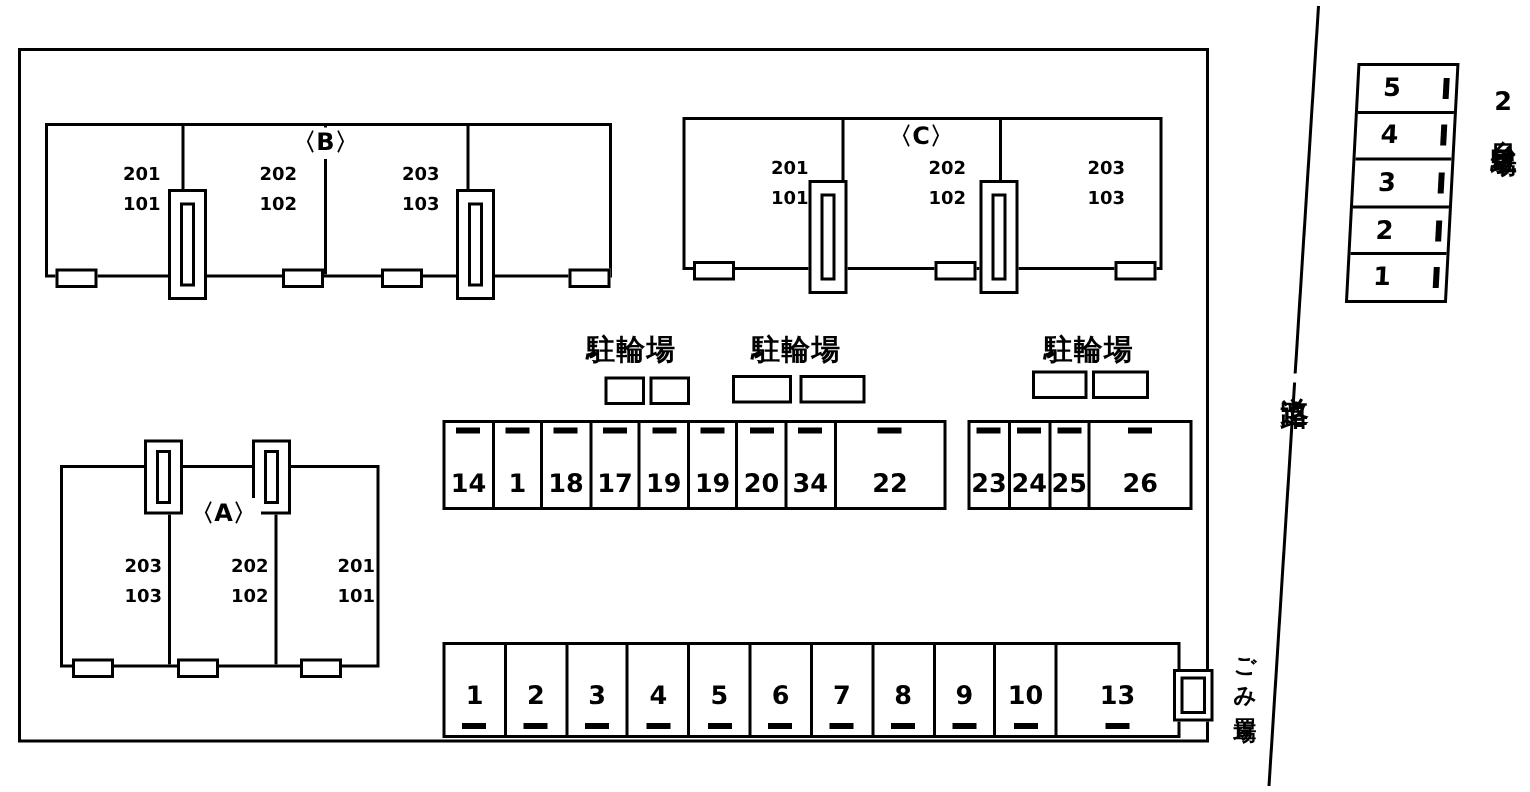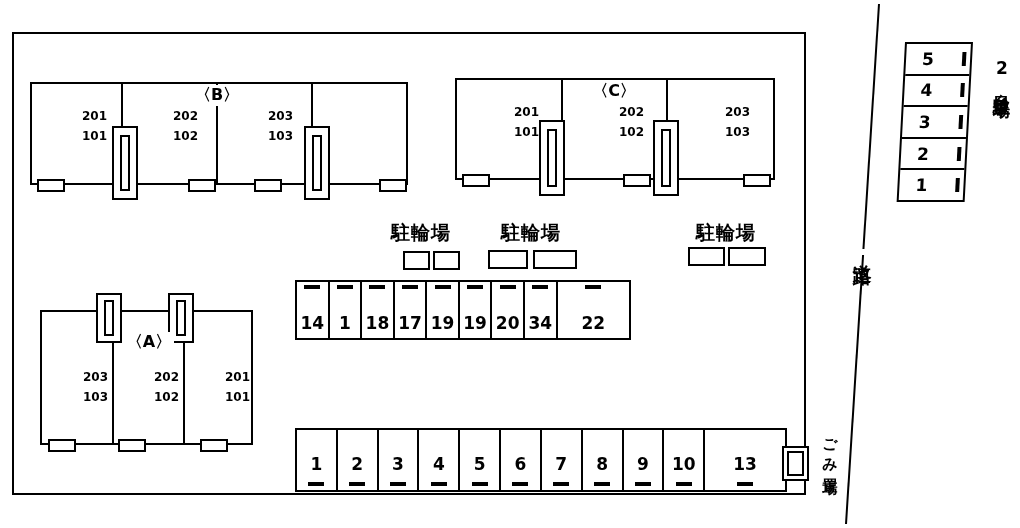--- a/index.html
+++ b/index.html
@@ -199,20 +199,38 @@
     <div class="pcell">
         <span class="tick-top"></span>
         <span class="pnum pnum-b">34</span>
       </div>
     <div class="pcell">
         <span class="tick-top"></span>
         <span class="pnum pnum-b">22</span>
       </div>
   </div>
 
+  <div class="prow" style="left:645px; top:280px; width:150px; height:60px;">
+    <div class="pcell">
+        <span class="tick-top"></span>
+        <span class="pnum pnum-b">23</span>
+      </div>
+    <div class="pcell">
+        <span class="tick-top"></span>
+        <span class="pnum pnum-b">24</span>
+      </div>
+    <div class="pcell">
+        <span class="tick-top"></span>
+        <span class="pnum pnum-b">25</span>
+      </div>
+    <div class="pcell">
+        <span class="tick-top"></span>
+        <span class="pnum pnum-b">26</span>
+      </div>
+  </div>
 
   <div class="prow" style="left:295px; top:428px; width:492px; height:64px;">
     <div class="pcell">
         <span class="pnum pnum-t">1</span>
         <span class="tick-bottom"></span>
       </div>
     <div class="pcell">
         <span class="pnum pnum-t">2</span>
         <span class="tick-bottom"></span>
       </div>

